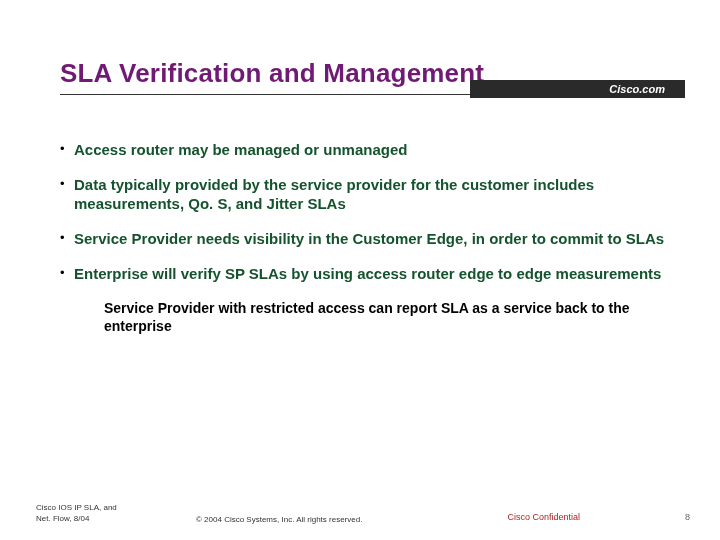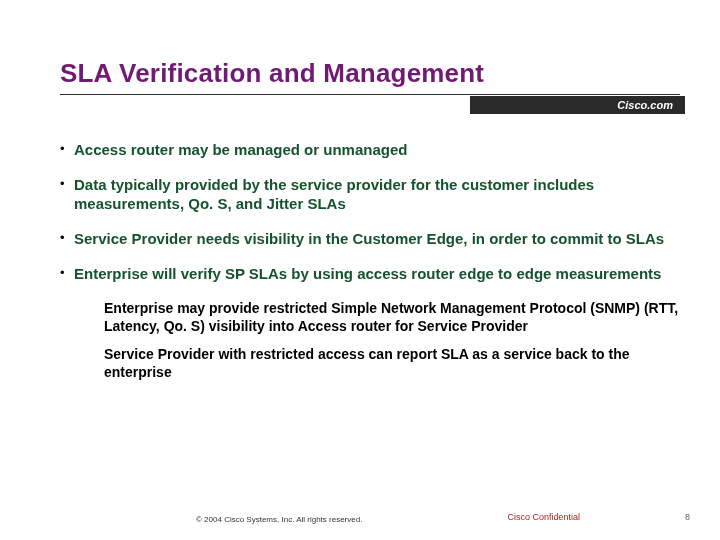--- a/index.html
+++ b/index.html
@@ -30,30 +30,30 @@
   .title-underline {
     position: absolute;
     top: 94px;
     left: 60px;
     width: 620px;
     height: 1px;
     background: #333;
   }
   .cisco-bar {
     position: absolute;
-    top: 96px;
+    top: 80px;
     left: 470px;
     width: 215px;
     height: 18px;
     background: #2a2a2a;
     color: #fff;
     font-size: 11px;
     font-weight: bold;
     font-style: italic;
-    padding-right: 12px;
+    padding-right: 20px;
     box-sizing: border-box;
     display: flex;
     align-items: center;
     justify-content: flex-end;
   }
   .content {
     position: absolute;
     top: 140px;
     left: 60px;
     width: 620px;
@@ -147,24 +147,27 @@
     <div class="bullet-row">
       <div class="bullet-dot">•</div>
       <div class="bullet-text">Service Provider needs visibility in the Customer Edge, in order to commit to SLAs</div>
     </div>
 
     <div class="bullet-row">
       <div class="bullet-dot">•</div>
       <div class="bullet-text">Enterprise will verify SP SLAs by using access router edge to edge measurements</div>
     </div>
 
-    <div class="subpoint">Enterprise may provide restricted Simple Network Management Protocol (SNMP) (RTT, Latency, Qo. S) visibility into Access router for Service Provider</div>
     <div class="subpoint">Service Provider with restricted access can report SLA as a service back to the enterprise</div>
 
   </div>
 
   <div class="footer">
+    <div class="footer-left">
+      <span>Cisco IOS IP SLA, and</span><br>
+      <span>Net. Flow, 8/04</span>
+    </div>
     <div class="footer-center">© 2004 Cisco Systems, Inc. All rights reserved.</div>
     <div class="footer-conf">Cisco Confidential</div>
     <div class="footer-page">8</div>
   </div>
 
 </div>
 
 </body></html>

